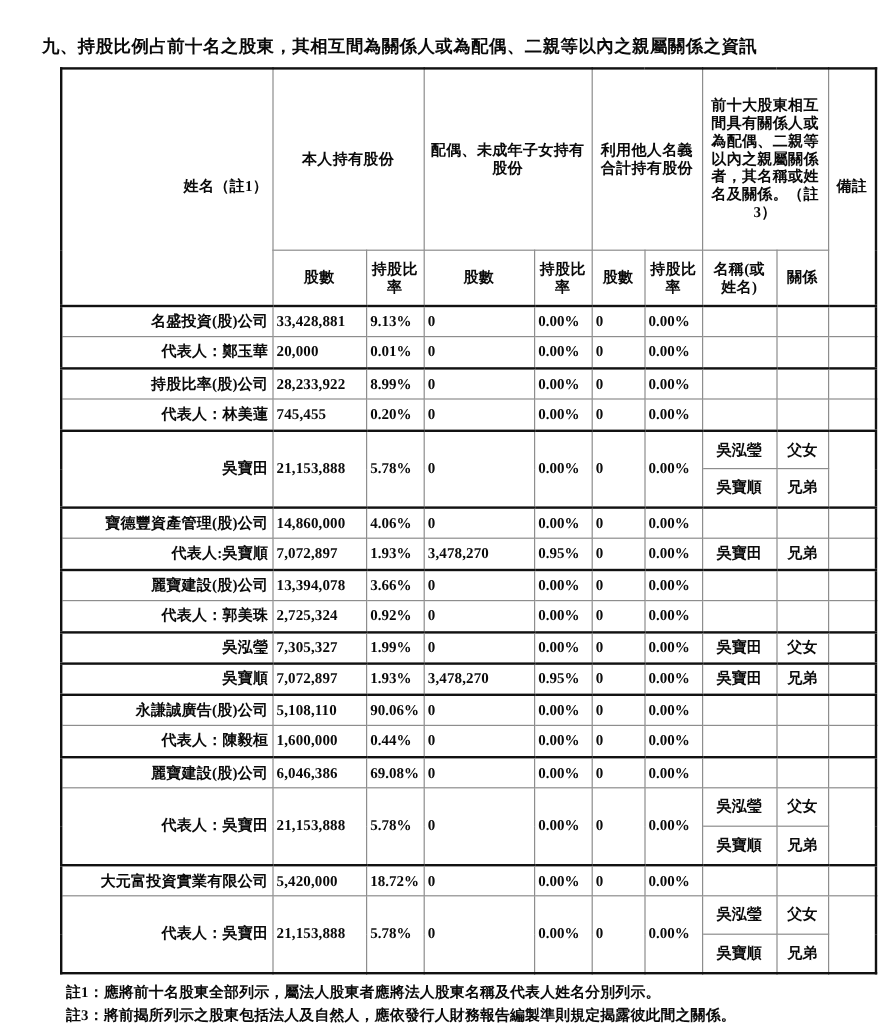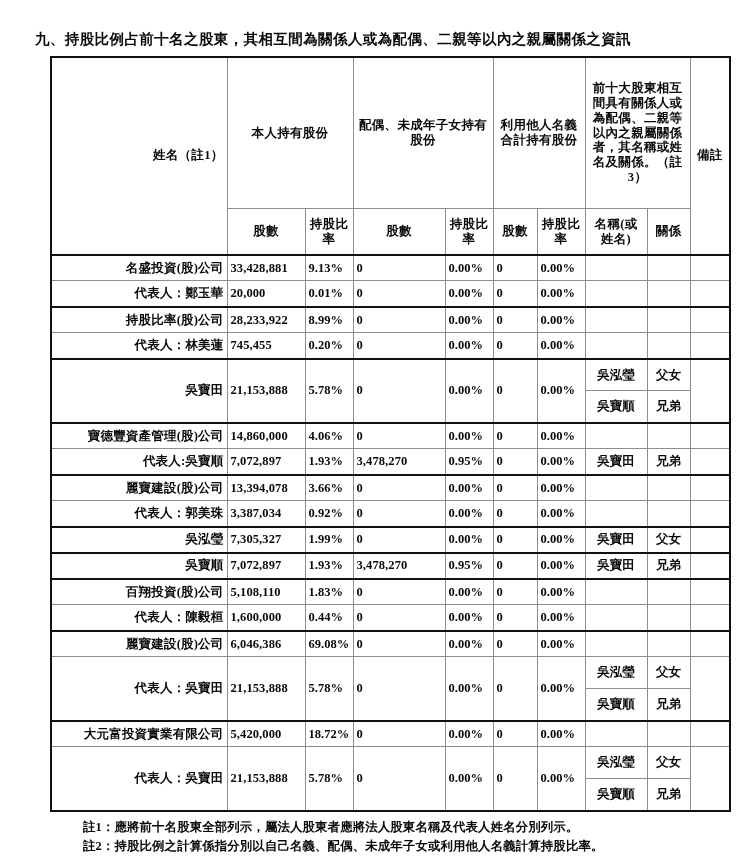--- a/index.html
+++ b/index.html
@@ -99,21 +99,21 @@
   .grp-top > td, .grp-top > th { border-top: 2.2px solid #111 !important; }
 
   .notes {
     margin-top: 6px;
     margin-left: 22px;
     font-size: 12.4px;
     line-height: 1.55;
     font-weight: 600;
     letter-spacing: 0.15px;
   }
-  .notes div { white-space: nowrap; margin-left: 28px; }
+  .notes div { white-space: nowrap; }
 </style>
 </head>
 <body>
 
 <div class="page">
 
   <h1 class="doc-title">九、持股比例占前十名之股東，其相互間為關係人或為配偶、二親等以內之親屬關係之資訊</h1>
 
   <table class="shareholders">
     <colgroup>
@@ -244,21 +244,21 @@
           <td class="num">0</td>
           <td class="pct">0.00%</td>
           <td class="num">0</td>
           <td class="pct">0.00%</td>
           <td class="rel"></td>
           <td class="rel"></td>
           <td class="remark"></td>
         </tr>
         <tr class="row">
           <td class="name">代表人：郭美珠</td>
-          <td class="num">3,387,034</td>
+          <td class="num">2,725,324</td>
           <td class="pct">0.92%</td>
           <td class="num">0</td>
           <td class="pct">0.00%</td>
           <td class="num">0</td>
           <td class="pct">0.00%</td>
           <td class="rel"></td>
           <td class="rel"></td>
           <td class="remark"></td>
         </tr>
         <tr class="row grp-top">
@@ -279,23 +279,23 @@
           <td class="pct">1.93%</td>
           <td class="num">3,478,270</td>
           <td class="pct">0.95%</td>
           <td class="num">0</td>
           <td class="pct">0.00%</td>
           <td class="rel">吳寶田</td>
           <td class="rel">兄弟</td>
           <td class="remark"></td>
         </tr>
         <tr class="row grp-top">
-          <td class="name">百翔投資(股)公司</td>
+          <td class="name">永謙誠廣告(股)公司</td>
           <td class="num">5,108,110</td>
-          <td class="pct">1.83%</td>
+          <td class="pct">90.06%</td>
           <td class="num">0</td>
           <td class="pct">0.00%</td>
           <td class="num">0</td>
           <td class="pct">0.00%</td>
           <td class="rel"></td>
           <td class="rel"></td>
           <td class="remark"></td>
         </tr>
         <tr class="row">
           <td class="name">代表人：陳毅桓</td>
@@ -363,17 +363,16 @@
         </tr>
         <tr class="row row-tall">
           <td class="rel">吳寶順</td>
           <td class="rel">兄弟</td>
         </tr>
       </tbody>
   </table>
 
   <div class="notes">
     <div>註1：應將前十名股東全部列示，屬法人股東者應將法人股東名稱及代表人姓名分別列示。</div>
-    <div>註2：持股比例之計算係指分別以自己名義、配偶、未成年子女或利用他人名義計算持股比率。</div>
     <div>註3：將前揭所列示之股東包括法人及自然人，應依發行人財務報告編製準則規定揭露彼此間之關係。</div>
   </div>
 
 </div>
 
 </body></html>

